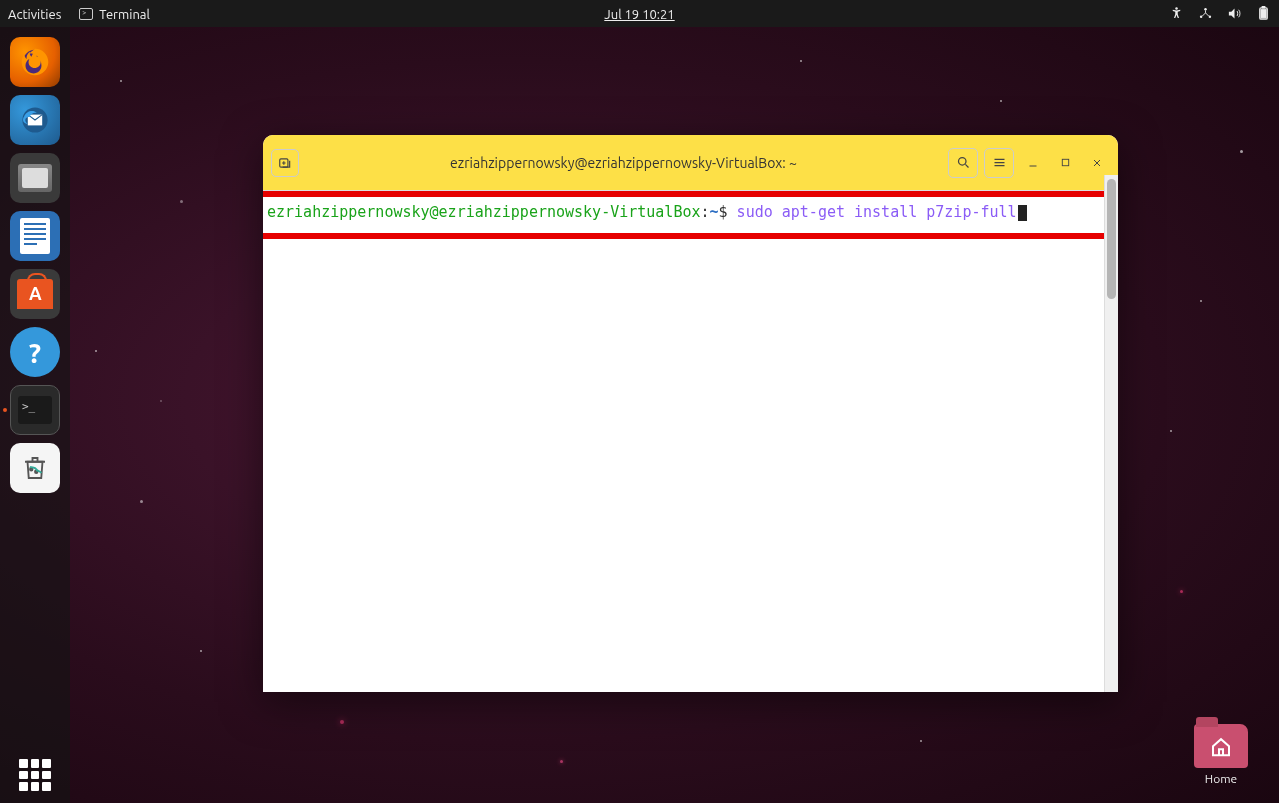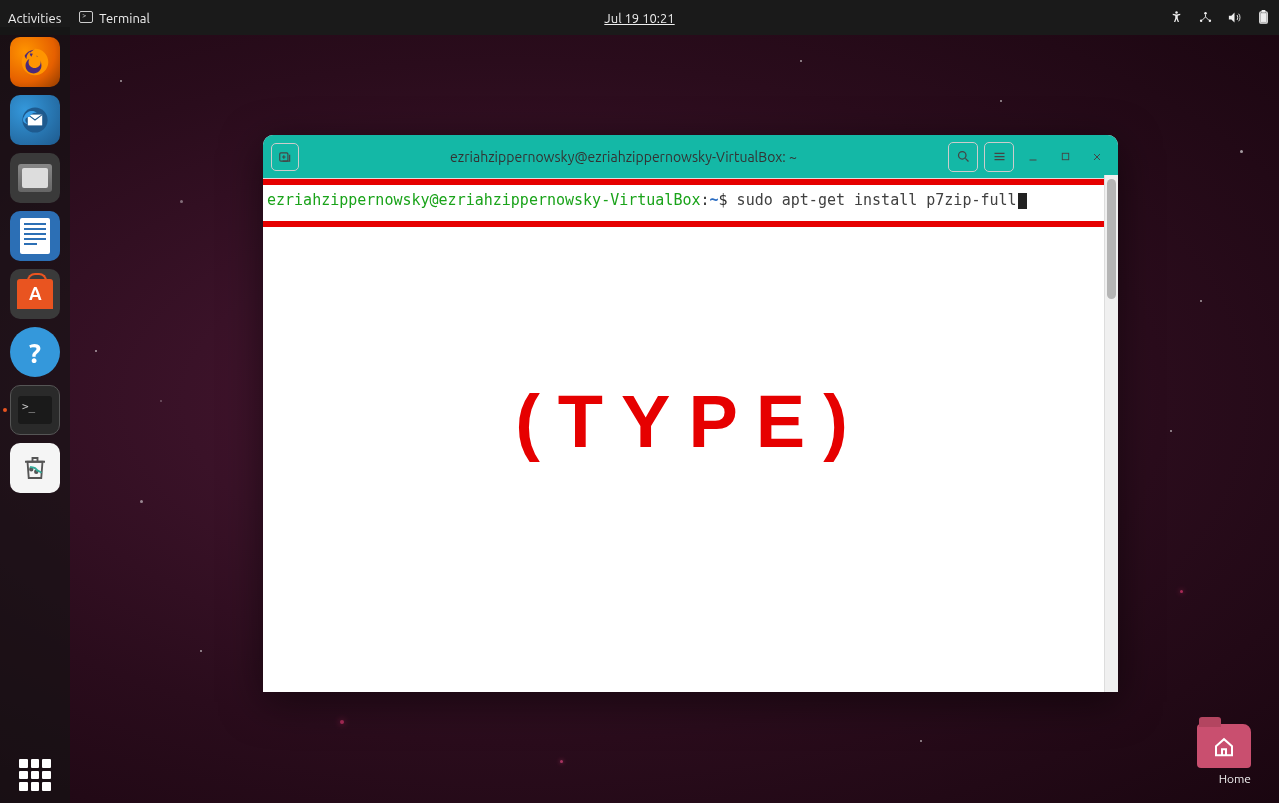--- a/index.html
+++ b/index.html
@@ -25,28 +25,28 @@
 .s10 { width:2px; height:2px; top:300px; left:1200px; }
 .s11 { width:3px; height:3px; top:150px; left:1240px; }
 .s12 { width:2px; height:2px; top:430px; left:1170px; }
 .s13 { width:2px; height:2px; top:60px; left:800px; }
 .s14 { width:2px; height:2px; top:100px; left:1000px; }
 .s15 { width:2px; height:2px; top:740px; left:920px; }
 .s16 { width:2px; height:2px; top:400px; left:160px; opacity:0.3; }
 
 
 .topbar {
-  position: absolute; top:0; left:0; right:0; height:35px;
+  position: absolute; top:0; left:0; right:0; height:27px;
   background: #1a1a1a; color:#eee; display:flex; align-items:center;
   font-size:13px; padding:0 8px;
 }
 .topbar .left { display:flex; align-items:center; gap:18px; }
 .topbar .center { position:absolute; left:50%; transform:translateX(-50%);text-decoration:underline; }
 .topbar .right { margin-left:auto; display:flex; align-items:center; gap:14px; }
-.topbar .term-label { display:flex; gap:6px; }
+.topbar .term-label { display:flex; align-items:center; gap:6px; }
 .mini-term-icon { width:14px; height:12px; border:1px solid #ccc; border-radius:2px; position:relative; }
 .mini-term-icon::after { content:">"; position:absolute; font-size:7px; left:2px; top:-1px; color:#ccc; }
 
 
 .dock {
   position:absolute; top:27px; left:0; bottom:0; width:70px;
   background: rgba(20,20,20,0.6);
   display:flex; flex-direction:column; align-items:center;
   padding-top:10px; gap:8px;
 }
@@ -88,21 +88,21 @@
 
 
 .termwin {
   position:absolute; left:263px; top:135px; width:855px; height:557px;
   background:#fff; border-radius:10px 10px 0 0;
   box-shadow:0 10px 40px rgba(0,0,0,0.5);
   display:flex; flex-direction:column;
   overflow:hidden;
 }
 .titlebar {
-  height:44px; background:#14b8a6; border-bottom:1px solid #ddd;
+  height:56px; background:#fde047; border-bottom:1px solid #ddd;
   display:flex; align-items:center; padding:0 8px; gap:6px;
 }
 .titlebar .newtab {
   width:28px; height:28px; border:1px solid #ccc; border-radius:5px;
   display:flex; align-items:center; justify-content:center; font-size:16px; color:#444;
 }
 .titlebar .title { flex:1; text-align:center; font-size:14px; color:#333; }
 .titlebar .icbtn {
   width:30px; height:30px; border:1px solid #ccc; border-radius:5px;
   display:flex; align-items:center; justify-content:center; color:#444;
@@ -121,40 +121,40 @@
   border:6px solid #e60000; background:transparent;
 }
 .prompt-line {
   position:absolute; left:4px; top:12px; white-space:nowrap;
   font-family:monospace; letter-spacing:0;
 }
 .prompt-user { color:#1aa31a; font-weight:normal; }
 .prompt-colon { color:#333; }
 .prompt-path { color:#2a6cc2; font-weight:bold; }
 .prompt-dollar { color:#333; }
-.prompt-cmd { color:#404040;text-align:right; }
+.prompt-cmd { color:#8b5cf6;text-align:right; }
 .cursor { display:inline-block; width:9px; height:16px; background:#222; vertical-align:text-bottom; margin-left:1px; }
 .type-overlay {
   position:absolute; left:50%; top:200px; transform:translateX(-50%);
   color:#e60000; font-weight:900; font-size:74px; letter-spacing:18px;
   font-family: Arial, sans-serif;
 }
 .scrollbar {
   position:absolute; right:0; top:40px; bottom:0; width:14px;
   background:#f0f0f0; border-left:1px solid #ddd;
 }
 .scrollbar-thumb {
   position:absolute; left:2px; right:2px; top:4px; height:120px;
   background:#b5b5b5; border-radius:5px;
 }
 
 
 .home-icon {
   position:absolute; right:28px; bottom:18px; width:60px;
-  display:flex; flex-direction:column; align-items:flex-end; gap:4px;
+  display:flex; flex-direction:column; align-items:center; gap:4px;
   color:#eee; font-size:12px;
 }
 .home-folder {
   width:54px; height:44px; background:#c94f6f; border-radius:4px 8px 4px 4px;
   position:relative;
 }
 .home-folder::before { content:""; position:absolute; top:-7px; left:2px; width:22px; height:10px; background:#b34560; border-radius:3px 3px 0 0; }
 .home-folder svg { position:absolute; left:50%; top:50%; transform:translate(-50%,-45%); }
 
 svg { display:block; }
@@ -310,21 +310,20 @@
       <svg width="12" height="12" viewBox="0 0 24 24" stroke="#444" stroke-width="2">
           <path d="M6 6l12 12M18 6L6 18"></path>
         </svg>
     </div>
   </div>
   <div class="terminal-body">
     <div class="highlight-box"></div>
     <div class="prompt-line">
       <span class="prompt-user">ezriahzippernowsky@ezriahzippernowsky-VirtualBox</span><span class="prompt-colon">:</span><span class="prompt-path">~</span><span class="prompt-dollar">$ </span><span class="prompt-cmd">sudo apt-get install p7zip-full</span><span class="cursor"></span>
     </div>
-    <div class="type-overlay">(TYPE)</div>
   </div>
   <div class="scrollbar">
     <div class="scrollbar-thumb"></div>
   </div>
 </div>
 
 <div class="home-icon">
   <div class="home-folder">
     <svg width="24" height="24" viewBox="0 0 24 24" fill="none" stroke="#fff" stroke-width="2">
         <path d="M4 11l8-7 8 7v9H4z"></path>

